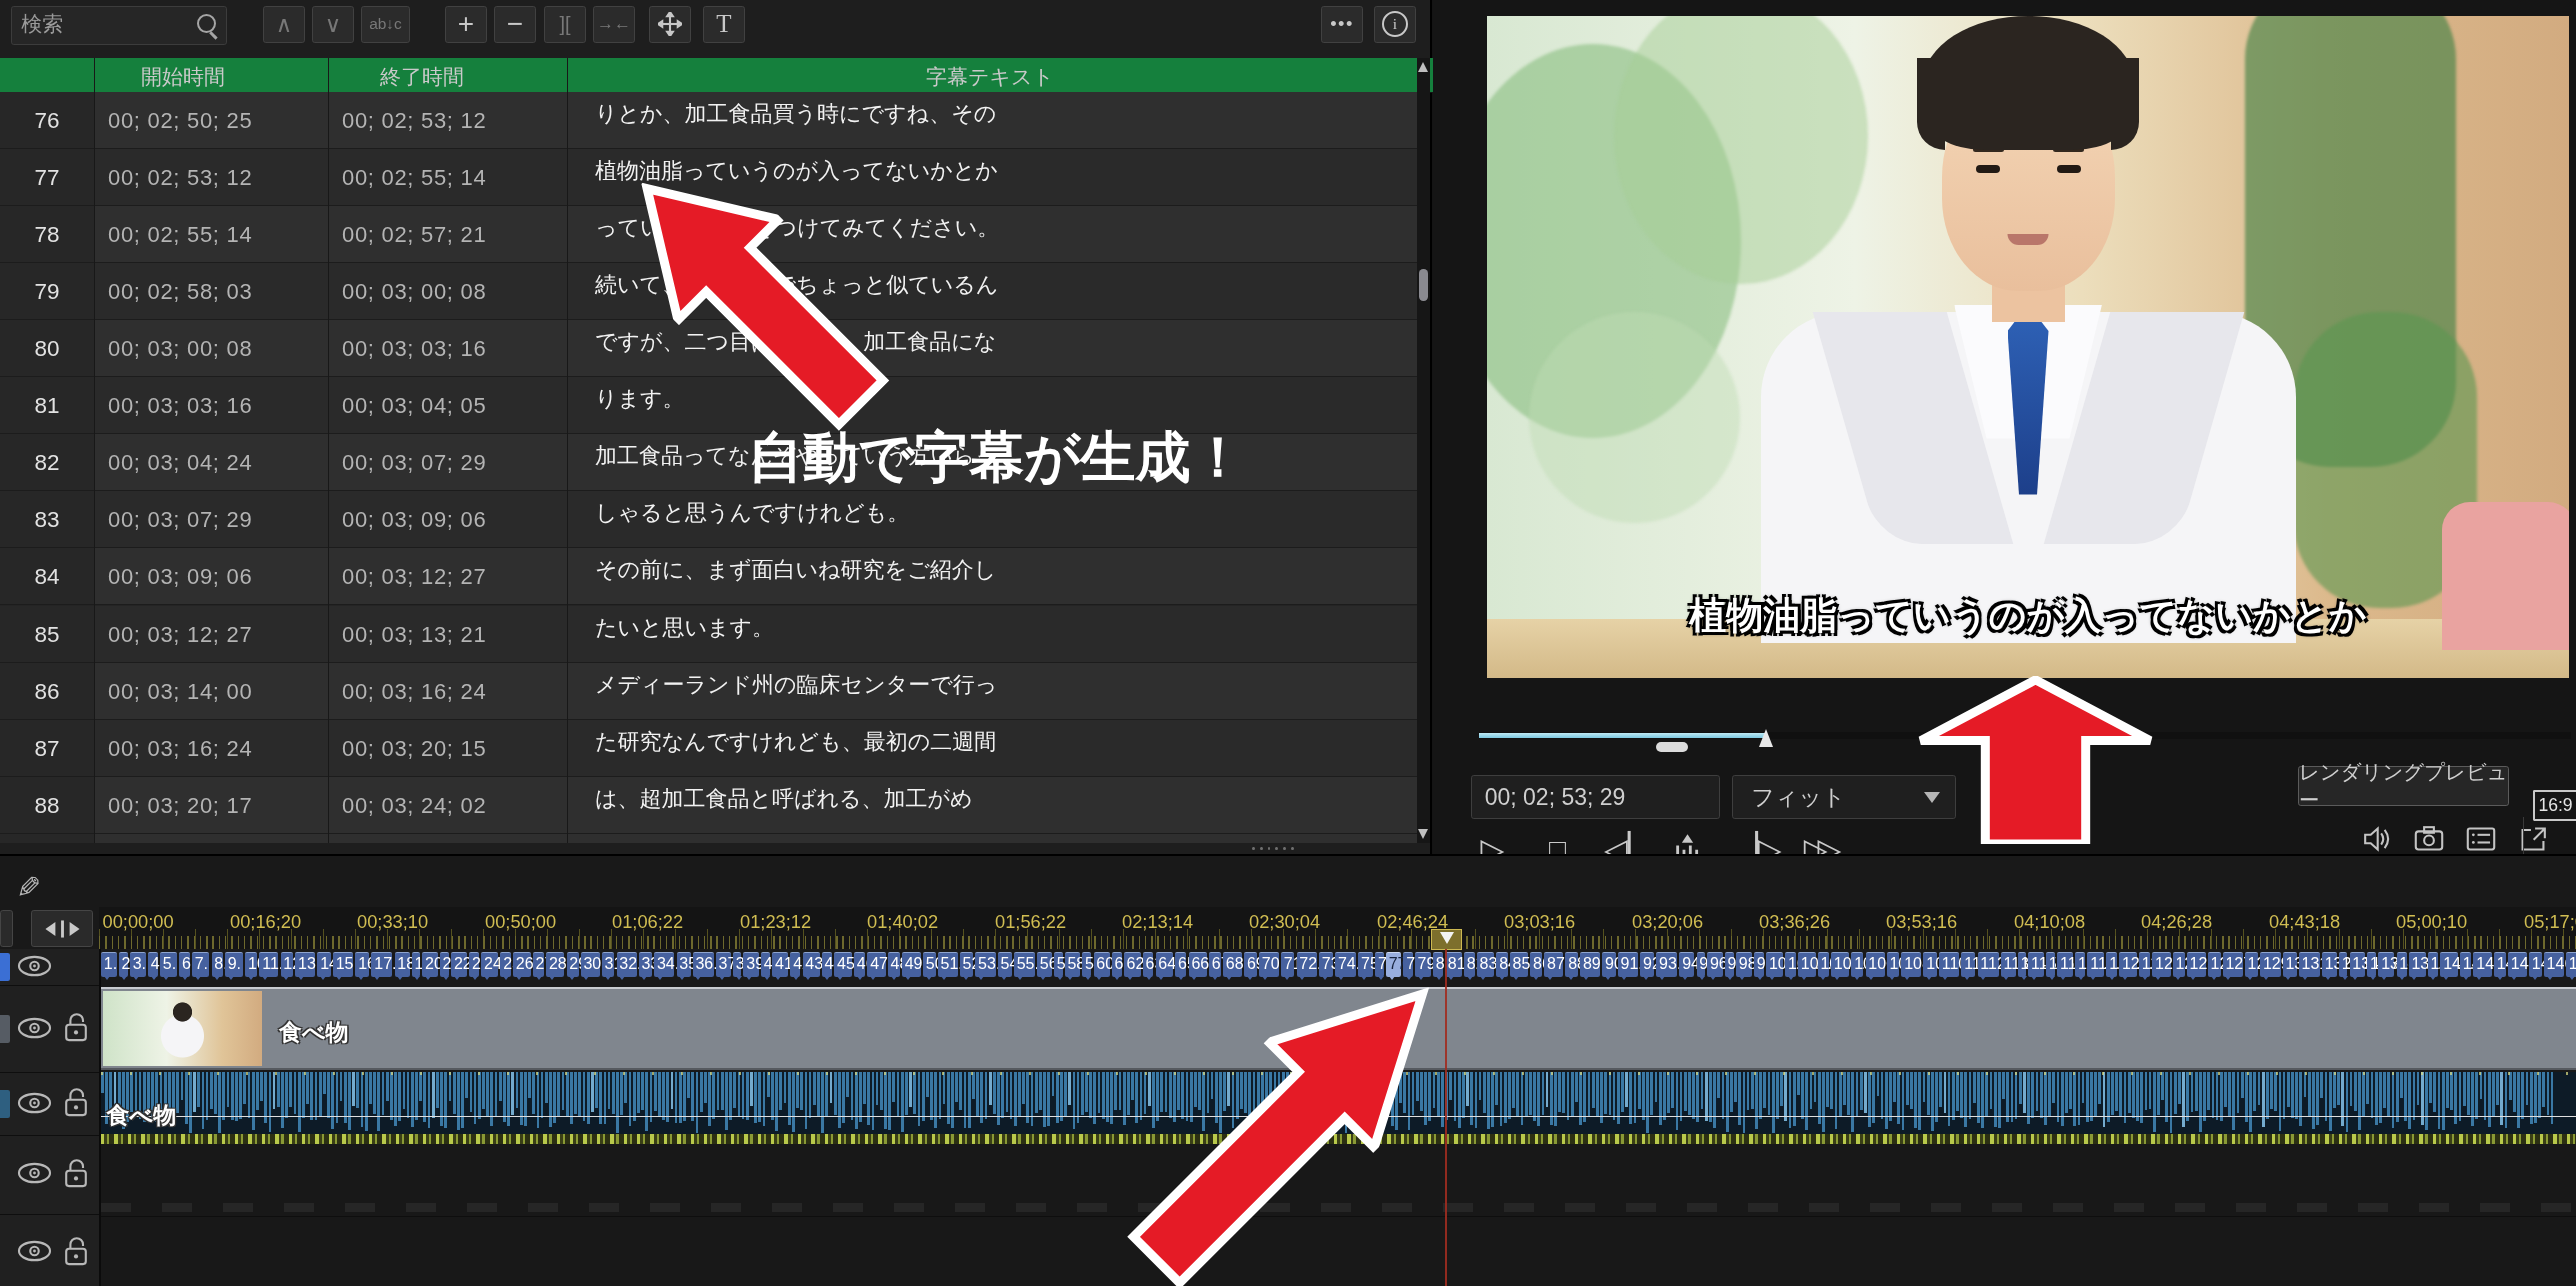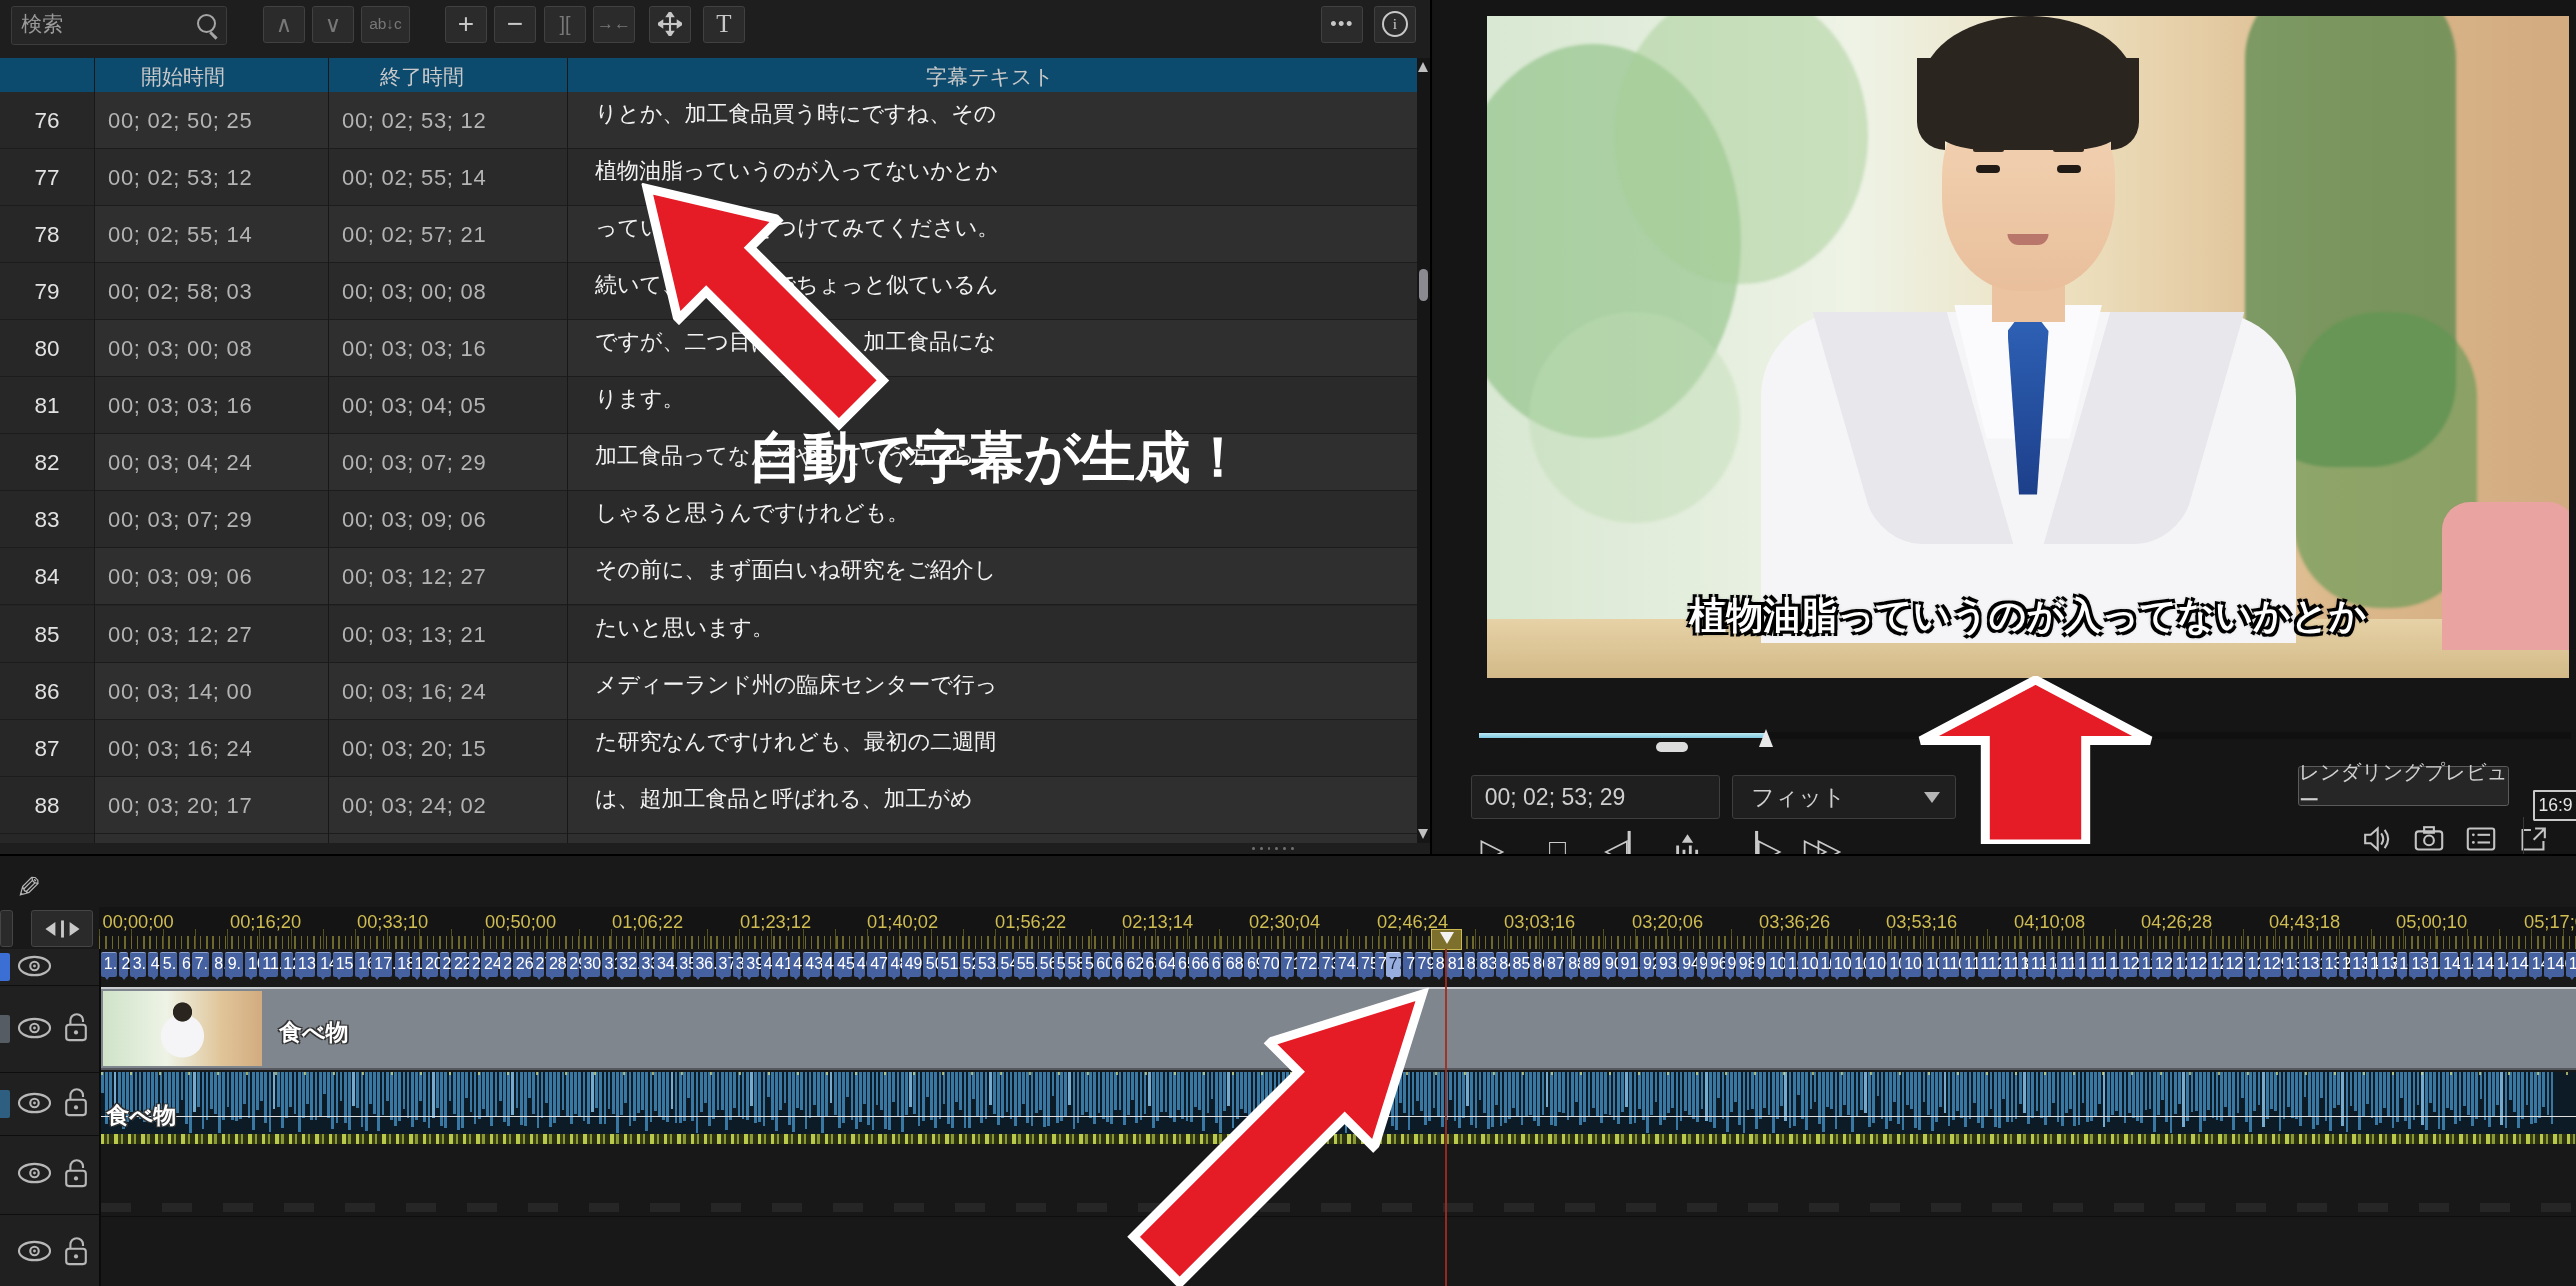--- a/index.html
+++ b/index.html
@@ -12,21 +12,21 @@
   .searchbox{left:11.3px;top:5.6px;width:214px;height:37px;background:#262626;border:1.4px solid #3c3c3c;border-radius:2.8px;}
   .searchbox input{position:absolute;left:7px;top:1.4px;width:169px;height:31px;background:transparent;border:none;outline:none;
         color:#cfcfcf;font-size:21px;font-family:inherit;}
   .searchbox input::placeholder{color:#9a9a9a;}
   .mag{position:absolute;right:10px;top:7px;width:15.5px;height:15.5px;border:2.1px solid #a5a5a5;border-radius:50%;}
   .mag::after{content:"";position:absolute;left:13.4px;top:15px;width:2.8px;height:9.2px;background:#a5a5a5;transform:rotate(-45deg);}
   .tbtn{top:5.6px;width:42px;height:37px;background:#2b2b2b;border:1.4px solid #414141;border-radius:2.8px;
         display:flex;align-items:center;justify-content:center;color:#c8c8c8;font-size:22.5px;box-sizing:border-box;}
   .tbtn.dim{color:#787878;}
   .tbtn svg{display:block;}
-  .tbl-head{left:0;top:58px;width:1417px;height:34px;background:#0c4a6e;border-bottom:1.4px solid #151515;}
+  .tbl-head{left:0;top:58px;width:1417px;height:34px;background:#15803d;border-bottom:1.4px solid #151515;padding-left:16px;}
   .tbl-head .h{position:absolute;top:5px;font-size:21px;color:#c9c9c9;}
   #rows-clip{left:0;top:92px;width:1417px;height:751px;overflow:hidden;background:#242424;}
   .trow{position:absolute;left:0;width:1417px;height:57px;}
   .trow .numcell{position:absolute;left:0;top:0;width:94px;height:57px;background:#272727;
         display:flex;align-items:center;justify-content:center;font-size:22.5px;color:#e2e2e2;}
   .trow .tc{position:absolute;top:0;height:57px;display:flex;align-items:center;font-size:22px;color:#b4b4b4;letter-spacing:0.7px;}
   .trow .tc.start{left:108px;} .trow .tc.end{left:342px;}
   .trow .subtext{position:absolute;left:595px;top:7px;font-size:22px;color:#f2f2f2;white-space:nowrap;}
   .trow.alt .cellbg{background:#2f2f2f;} .cellbg{position:absolute;left:94px;top:0;width:1324px;height:57px;background:#2a2a2a;}
   .rowline{position:absolute;left:0;bottom:0;width:1417px;height:0.7px;background:#1c1c1c;}

